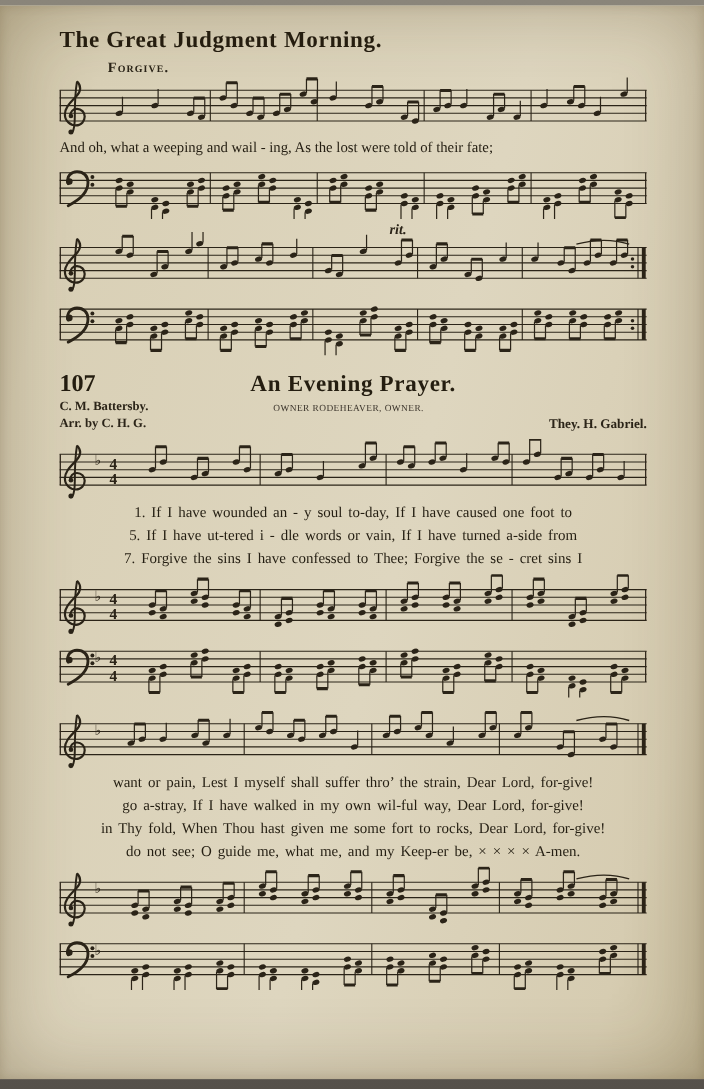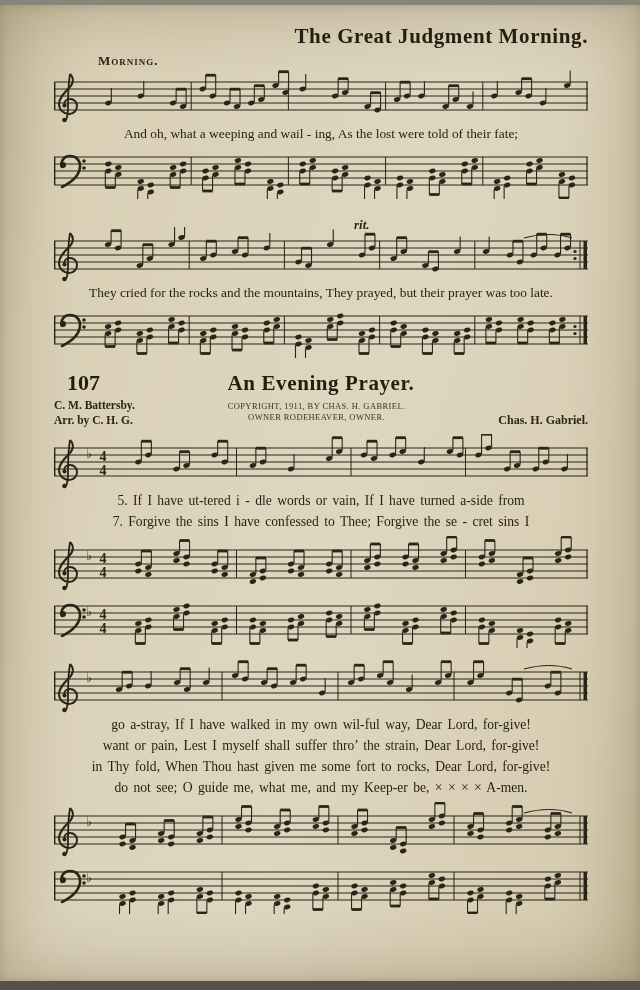--- a/index.html
+++ b/index.html
@@ -2,43 +2,43 @@
 <html><head>
 <meta charset="utf-8">
 <style>
   html,body{margin:0;padding:0}
   body{width:640px;height:990px;overflow:hidden;background:#3f3b33;font-family:"Liberation Serif","DejaVu Serif",serif}
   .photo{position:relative;width:640px;height:990px;background:linear-gradient(#8a857a,#55504a)}
   .page{position:absolute;left:0;right:0;top:5px;bottom:9px;box-sizing:border-box;padding:14px 52px 0 54px;
         background:linear-gradient(105deg,#cdc3a6,#d9d0b6 12%,#ded6bf 55%,#d6ccb1 88%,#cabf9f)}
   .page::after{content:"";position:absolute;inset:0;pointer-events:none;
         box-shadow:inset 0 0 70px rgba(70,50,15,.30), inset 0 0 10px rgba(70,50,15,.18)}
-  h1{margin:4px 0 0;text-align:right;font:700 21px/26px "Liberation Serif","DejaVu Serif",serif;color:#241d10;letter-spacing:.6px}
+  h1{margin:4px 0 0;text-align:left;font:700 21px/26px "Liberation Serif","DejaVu Serif",serif;color:#241d10;letter-spacing:.6px}
   .chorus{margin:4px 0 0 44px;font:600 13px/15px "Liberation Serif",serif;font-variant:small-caps;letter-spacing:1px;color:#2b2418}
   .staff{height:56px;position:relative}
-  .lyric{white-space:nowrap;text-align:center;font:13.4px/19px "Liberation Serif",serif;color:#241e12}
-  .rit{margin:18px 0 -6px 300px;font:italic 700 13px/16px "Liberation Serif",serif;color:#2b2418;height:16px}
+  .lyric{white-space:nowrap;text-align:left;font:13.4px/19px "Liberation Serif",serif;color:#241e12}
+  .rit{margin:2px 0 -6px 300px;font:italic 700 13px/16px "Liberation Serif",serif;color:#2b2418;height:16px}
   .titlerow{position:relative;margin-top:10px;text-align:center;height:30px}
-  .titlerow .num{position:absolute;left:13px;top:2px;font:700 22px "Liberation Serif",serif;color:#241d10}
+  .titlerow .num{position:absolute;left:0;top:2px;font:700 22px "Liberation Serif",serif;color:#241d10}
   .titlerow h2{display:inline-block;margin:0;font:700 21px/30px "Liberation Serif",serif;letter-spacing:.6px;color:#241d10}
   .credits{display:flex;justify-content:flex-end;margin:0 0 4px}
   .c-left{font:700 11.5px/15px "Liberation Serif",serif;color:#2b2418}
   .c-center{flex:1;text-align:center;font:8.5px/11px "Liberation Serif",serif;letter-spacing:.4px;color:#3a332a;padding-top:3px}
   .c-right{font:700 12px/15px "Liberation Serif",serif;align-self:flex-end;color:#2b2418}
   .verse{white-space:nowrap;text-align:center;font:13.6px/21px "Liberation Serif",serif;color:#241e12;word-spacing:2px}
   .mt4{margin-top:4px}.mt6{margin-top:6px}.mt10{margin-top:10px}
 </style>
 </head>
 <body>
 
 <div class="photo">
   <div class="page">
 
     <h1>The Great Judgment Morning.</h1>
-    <div class="chorus">Morning.</div>
+    <div class="chorus">Forgive.</div>
 
     <div class="staff"><svg width="534" height="56" viewBox="0 0 534 56">
           <line x1="0" y1="14" x2="534" y2="14" stroke="#2b2418" stroke-width="1"></line>
           <line x1="0" y1="21" x2="534" y2="21" stroke="#2b2418" stroke-width="1"></line>
           <line x1="0" y1="28" x2="534" y2="28" stroke="#2b2418" stroke-width="1"></line>
           <line x1="0" y1="35" x2="534" y2="35" stroke="#2b2418" stroke-width="1"></line>
           <line x1="0" y1="42" x2="534" y2="42" stroke="#2b2418" stroke-width="1"></line>
           <line x1="0.7" y1="14" x2="0.7" y2="42" stroke="#2b2418" stroke-width="1.4"></line>
           <g>
             <path d="M16 6 C20 10 20 15 15 20 C8 27 5 31 5 36 C5 42 10 46 15 46 C20 46 23 42 23 38 C23 34 20 31 16 31 C12 31 10 34 10 37" stroke="#2b2418" stroke-width="2" fill="none"></path>
@@ -330,21 +330,20 @@
           <line x1="482.73" y1="27" x2="482.73" y2="7" stroke="#2b2418" stroke-width="1.1"></line>
           <line x1="492.73" y1="20" x2="492.73" y2="7" stroke="#2b2418" stroke-width="1.1"></line>
           <line x1="482.73" y1="7.2" x2="492.73" y2="7.2" stroke="#2b2418" stroke-width="2.8"></line>
           <ellipse cx="503.53000000000003" cy="28" rx="3.3" ry="2.3" fill="#2b2418" transform="rotate(-18 503.53000000000003 28)"></ellipse>
           <ellipse cx="513.53" cy="21" rx="3.3" ry="2.3" fill="#2b2418" transform="rotate(-18 513.53 21)"></ellipse>
           <line x1="506.53000000000003" y1="27" x2="506.53000000000003" y2="7" stroke="#2b2418" stroke-width="1.1"></line>
           <line x1="516.53" y1="20" x2="516.53" y2="7" stroke="#2b2418" stroke-width="1.1"></line>
           <line x1="506.53000000000003" y1="7.2" x2="516.53" y2="7.2" stroke="#2b2418" stroke-width="2.8"></line>
           <path d="M 470 11 Q 496 4 518 11" stroke="#2b2418" stroke-width="1.2" fill="none"></path>
         </svg></div>
-    <div class="lyric">They cried for the rocks and the mountains, They prayed, but their prayer was too late.</div>
     <div class="staff"><svg width="534" height="56" viewBox="0 0 534 56">
           <line x1="0" y1="14" x2="534" y2="14" stroke="#2b2418" stroke-width="1"></line>
           <line x1="0" y1="21" x2="534" y2="21" stroke="#2b2418" stroke-width="1"></line>
           <line x1="0" y1="28" x2="534" y2="28" stroke="#2b2418" stroke-width="1"></line>
           <line x1="0" y1="35" x2="534" y2="35" stroke="#2b2418" stroke-width="1"></line>
           <line x1="0" y1="42" x2="534" y2="42" stroke="#2b2418" stroke-width="1"></line>
           <line x1="0.7" y1="14" x2="0.7" y2="42" stroke="#2b2418" stroke-width="1.4"></line>
           <g>
             <path d="M8 24 C6 17 11 13 16 13 C22 13 26 17 26 23 C26 33 16 40 8 44" stroke="#2b2418" stroke-width="2.6" fill="none" stroke-linecap="round"></path>
             <circle cx="9" cy="22" r="3" fill="#2b2418"></circle>
@@ -470,24 +469,23 @@
       <span class="num">107</span>
       <h2>An Evening Prayer.</h2>
     </div>
 
     <div class="credits">
       <div class="c-left">
         <div>C. M. Battersby.</div>
         <div>Arr. by C. H. G.</div>
       </div>
       <div class="c-center">
-        <div>COPYRIGHT, 1911, BY CHAS. H. GABRIEL.</div>
         <div>OWNER RODEHEAVER, OWNER.</div>
       </div>
-      <div class="c-right">Chas. H. Gabriel.</div>
+      <div class="c-right">They. H. Gabriel.</div>
     </div>
 
     <div class="staff mt6"><svg width="534" height="56" viewBox="0 0 534 56">
           <line x1="0" y1="14" x2="534" y2="14" stroke="#2b2418" stroke-width="1"></line>
           <line x1="0" y1="21" x2="534" y2="21" stroke="#2b2418" stroke-width="1"></line>
           <line x1="0" y1="28" x2="534" y2="28" stroke="#2b2418" stroke-width="1"></line>
           <line x1="0" y1="35" x2="534" y2="35" stroke="#2b2418" stroke-width="1"></line>
           <line x1="0" y1="42" x2="534" y2="42" stroke="#2b2418" stroke-width="1"></line>
           <line x1="0.7" y1="14" x2="0.7" y2="42" stroke="#2b2418" stroke-width="1.4"></line>
           <g>
@@ -559,20 +557,21 @@
           <line x1="456.14375" y1="17.7" x2="466.14375" y2="17.7" stroke="#2b2418" stroke-width="2.8"></line>
           <ellipse cx="481.76875" cy="35" rx="3.3" ry="2.3" fill="#2b2418" transform="rotate(-18 481.76875 35)"></ellipse>
           <ellipse cx="491.76875" cy="28" rx="3.3" ry="2.3" fill="#2b2418" transform="rotate(-18 491.76875 28)"></ellipse>
           <line x1="484.76875" y1="34" x2="484.76875" y2="14" stroke="#2b2418" stroke-width="1.1"></line>
           <line x1="494.76875" y1="27" x2="494.76875" y2="14" stroke="#2b2418" stroke-width="1.1"></line>
           <line x1="484.76875" y1="14.2" x2="494.76875" y2="14.2" stroke="#2b2418" stroke-width="2.8"></line>
           <ellipse cx="510.39375" cy="35" rx="3.3" ry="2.3" fill="#2b2418" transform="rotate(-18 510.39375 35)"></ellipse>
           <line x1="513.39375" y1="34" x2="513.39375" y2="20" stroke="#2b2418" stroke-width="1.1"></line>
         </svg></div>
 
+    <div class="verse">1. If  I  have wounded an - y soul to-day,  If  I  have caused one foot to</div>
     <div class="verse">5. If  I  have ut-tered  i - dle words or vain,  If  I  have turned a-side from</div>
     <div class="verse">7. Forgive the sins I have confessed to Thee; Forgive the se - cret sins I</div>
 
     <div class="staff mt4"><svg width="534" height="56" viewBox="0 0 534 56">
           <line x1="0" y1="14" x2="534" y2="14" stroke="#2b2418" stroke-width="1"></line>
           <line x1="0" y1="21" x2="534" y2="21" stroke="#2b2418" stroke-width="1"></line>
           <line x1="0" y1="28" x2="534" y2="28" stroke="#2b2418" stroke-width="1"></line>
           <line x1="0" y1="35" x2="534" y2="35" stroke="#2b2418" stroke-width="1"></line>
           <line x1="0" y1="42" x2="534" y2="42" stroke="#2b2418" stroke-width="1"></line>
           <line x1="0.7" y1="14" x2="0.7" y2="42" stroke="#2b2418" stroke-width="1.4"></line>
@@ -858,22 +857,22 @@
           <line x1="468.2" y1="41" x2="468.2" y2="21" stroke="#2b2418" stroke-width="1.1"></line>
           <line x1="458.2" y1="21.2" x2="468.2" y2="21.2" stroke="#2b2418" stroke-width="2.8"></line>
           <ellipse cx="493.8666666666667" cy="28" rx="3.3" ry="2.3" fill="#2b2418" transform="rotate(-18 493.8666666666667 28)"></ellipse>
           <ellipse cx="503.8666666666667" cy="35" rx="3.3" ry="2.3" fill="#2b2418" transform="rotate(-18 503.8666666666667 35)"></ellipse>
           <line x1="496.8666666666667" y1="27" x2="496.8666666666667" y2="14" stroke="#2b2418" stroke-width="1.1"></line>
           <line x1="506.8666666666667" y1="34" x2="506.8666666666667" y2="14" stroke="#2b2418" stroke-width="1.1"></line>
           <line x1="496.8666666666667" y1="14.2" x2="506.8666666666667" y2="14.2" stroke="#2b2418" stroke-width="2.8"></line>
           <path d="M 470 11 Q 496 4 518 11" stroke="#2b2418" stroke-width="1.2" fill="none"></path>
         </svg></div>
 
+    <div class="verse">want or pain, Lest I myself shall suffer thro’ the strain, Dear Lord, for-give!</div>
     <div class="verse">go a-stray, If I have walked in my own wil-ful way, Dear Lord, for-give!</div>
-    <div class="verse">want or pain, Lest I myself shall suffer thro’ the strain, Dear Lord, for-give!</div>
     <div class="verse">in Thy fold, When Thou hast given me some fort to rocks, Dear Lord, for-give!</div>
     <div class="verse">do not see; O guide me, what me, and my Keep-er be, × × × × A-men.</div>
 
     <div class="staff mt4"><svg width="534" height="56" viewBox="0 0 534 56">
           <line x1="0" y1="14" x2="534" y2="14" stroke="#2b2418" stroke-width="1"></line>
           <line x1="0" y1="21" x2="534" y2="21" stroke="#2b2418" stroke-width="1"></line>
           <line x1="0" y1="28" x2="534" y2="28" stroke="#2b2418" stroke-width="1"></line>
           <line x1="0" y1="35" x2="534" y2="35" stroke="#2b2418" stroke-width="1"></line>
           <line x1="0" y1="42" x2="534" y2="42" stroke="#2b2418" stroke-width="1"></line>
           <line x1="0.7" y1="14" x2="0.7" y2="42" stroke="#2b2418" stroke-width="1.4"></line>

